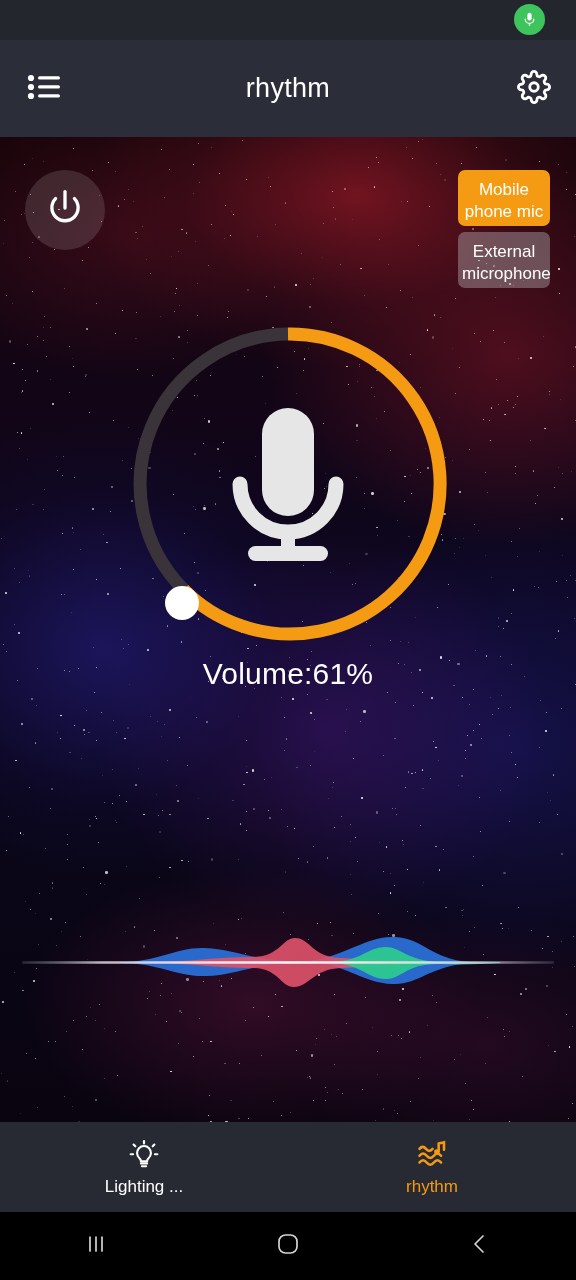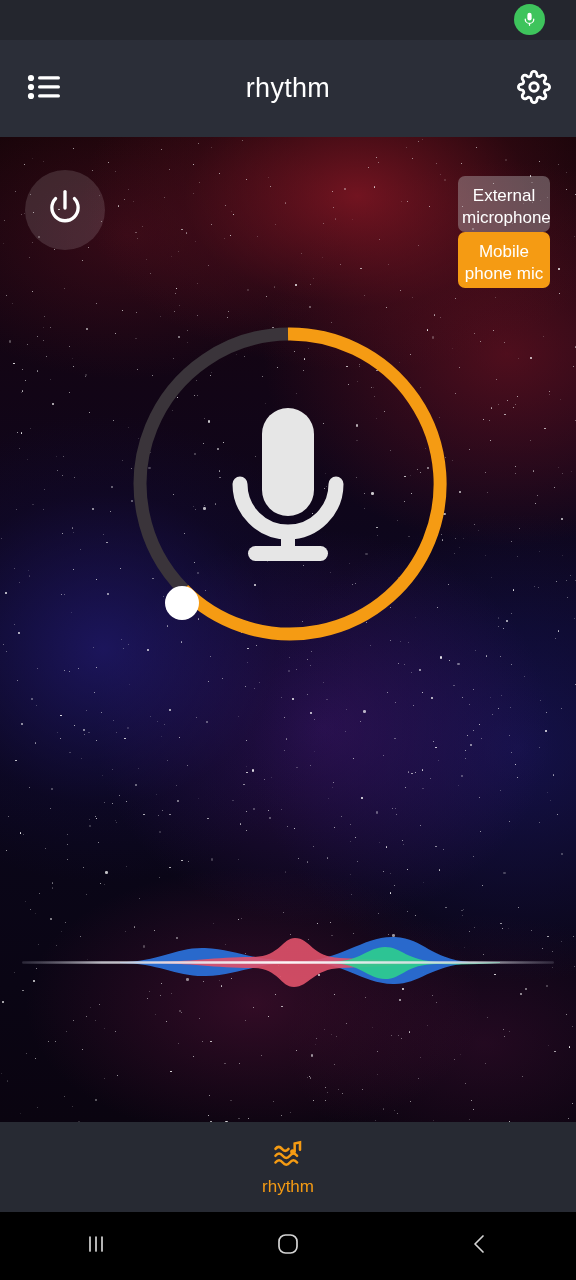--- a/index.html
+++ b/index.html
@@ -1162,25 +1162,25 @@
   <div class="power-btn">
     <span>
       <svg width="42" height="42" viewBox="0 0 24 24" fill="none" stroke="#ffffff" stroke-width="1.9" stroke-linecap="round">
         <path d="M6.6 6.6a7.5 7.5 0 1 0 10.8 0"></path>
         <line x1="12" y1="2.6" x2="12" y2="12"></line>
       </svg>
     </span>
   </div>
 
   <div class="source-stack">
+    <div class="source-btn active">
+      <span>Mobile phone mic</span>
+    </div>
     <div class="source-btn inactive">
       <span>External microphone</span>
-    </div>
-    <div class="source-btn active">
-      <span>Mobile phone mic</span>
     </div>
   </div>
 
   <div class="dial-wrap">
     <svg width="336" height="336" viewBox="0 0 336 336">
 
       <path d="M 168 18 A 150 150 0 0 0 63.5 273.5" fill="none" stroke="#3a343a" stroke-width="13" stroke-linecap="butt"></path>
 
       <path d="M 168 18 A 150 150 0 1 1 63.5 273.5" fill="none" stroke="#f59b13" stroke-width="13" stroke-linecap="butt"></path>
     </svg>
@@ -1188,20 +1188,21 @@
     <span class="mic-big">
       <svg width="124" height="164" viewBox="0 0 124 164">
         <rect x="36" y="6" width="52" height="108" rx="26" fill="#e6e6e6"></rect>
         <path d="M14 82 a48 48 0 0 0 96 0" fill="none" stroke="#e6e6e6" stroke-width="15" stroke-linecap="round"></path>
         <rect x="55" y="124" width="14" height="24" rx="3" fill="#e6e6e6"></rect>
         <rect x="22" y="144" width="80" height="15" rx="7.5" fill="#e6e6e6"></rect>
       </svg>
     </span>
   </div>
 
+  <div class="volume-label">Volume:61%</div>
 
   <div class="wave">
     <svg width="576" height="135" viewBox="0 0 576 135">
       <defs>
         <linearGradient id="lineGrad" x1="0" y1="0" x2="1" y2="0">
           <stop offset="0%" stop-color="#8d8d9e" stop-opacity="0.25"></stop>
           <stop offset="15%" stop-color="#d8d8e0" stop-opacity="0.85"></stop>
           <stop offset="50%" stop-color="#ffffff" stop-opacity="0.95"></stop>
           <stop offset="85%" stop-color="#d8d8e0" stop-opacity="0.85"></stop>
           <stop offset="100%" stop-color="#8d8d9e" stop-opacity="0.25"></stop>
@@ -1212,20 +1213,35 @@
         <path d="M150 67 C 190 67 215 62 252 62 C 280 62 282 43 295 43 C 310 43 312 62 340 63 C 372 64 400 66 430 67 L 430 68 C 400 70 372 72 341 73 C 313 74 309 92 294 92 C 280 92 279 73 252 73 C 215 73 190 68 150 68 Z" fill="#e0526a" opacity="0.9"></path>
         <path d="M330 67 C 360 67 368 52 385 52 C 402 52 406 66 440 67 C 465 68 480 67 500 67 L 500 68 C 480 69 462 70 440 69 C 406 68 403 84 385 84 C 368 84 360 68 330 68 Z" fill="#2ecc8f" opacity="0.92"></path>
       </g>
       <rect x="22" y="66.2" width="532" height="2.6" rx="1.3" fill="url(#lineGrad)"></rect>
     </svg>
   </div>
 
   <div class="tabbar">
 
 
+    <div class="tab">
+      <span class="tab-icon">
+        <svg width="32" height="32" viewBox="0 0 24 24" fill="none" stroke="currentColor" stroke-width="1.6" stroke-linecap="round">
+          <path d="M8.6 14.4a5.2 5.2 0 1 1 6.8 0c-.8.7-1.1 1.5-1.1 2.3h-4.6c0-.8-.3-1.6-1.1-2.3z"></path>
+          <line x1="9.7" y1="18.3" x2="14.3" y2="18.3"></line>
+          <line x1="10.4" y1="20.4" x2="13.6" y2="20.4"></line>
+          <line x1="12" y1="1.6" x2="12" y2="3.4"></line>
+          <line x1="4.2" y1="4.2" x2="5.5" y2="5.5"></line>
+          <line x1="19.8" y1="4.2" x2="18.5" y2="5.5"></line>
+          <line x1="2" y1="11.4" x2="3.8" y2="11.4"></line>
+          <line x1="20.2" y1="11.4" x2="22" y2="11.4"></line>
+        </svg>
+      </span>
+      <span class="tab-label">Lighting ...</span>
+    </div>
 
 
     <div class="tab active">
       <span class="tab-icon">
         <svg width="32" height="32" viewBox="0 0 24 24" fill="none" stroke="currentColor" stroke-width="1.9" stroke-linecap="round">
           <path d="M2.6 7.4c1.6-2 3.3-2 4.9 0s3.3 2 4.9 0"></path>
           <path d="M2.6 12.6c1.8-2.2 3.6-2.2 5.4 0s3.6 2.2 5.4 0 3.6-2.2 5.4 0"></path>
           <path d="M2.6 17.6c1.8-2.2 3.6-2.2 5.4 0s3.6 2.2 5.4 0 3.6-2.2 5.4 0"></path>
           <path d="M17 9.6V3.4l4-.9v5.6"></path>
           <circle cx="15.5" cy="9.6" r="1.9" fill="currentColor" stroke="none"></circle>

